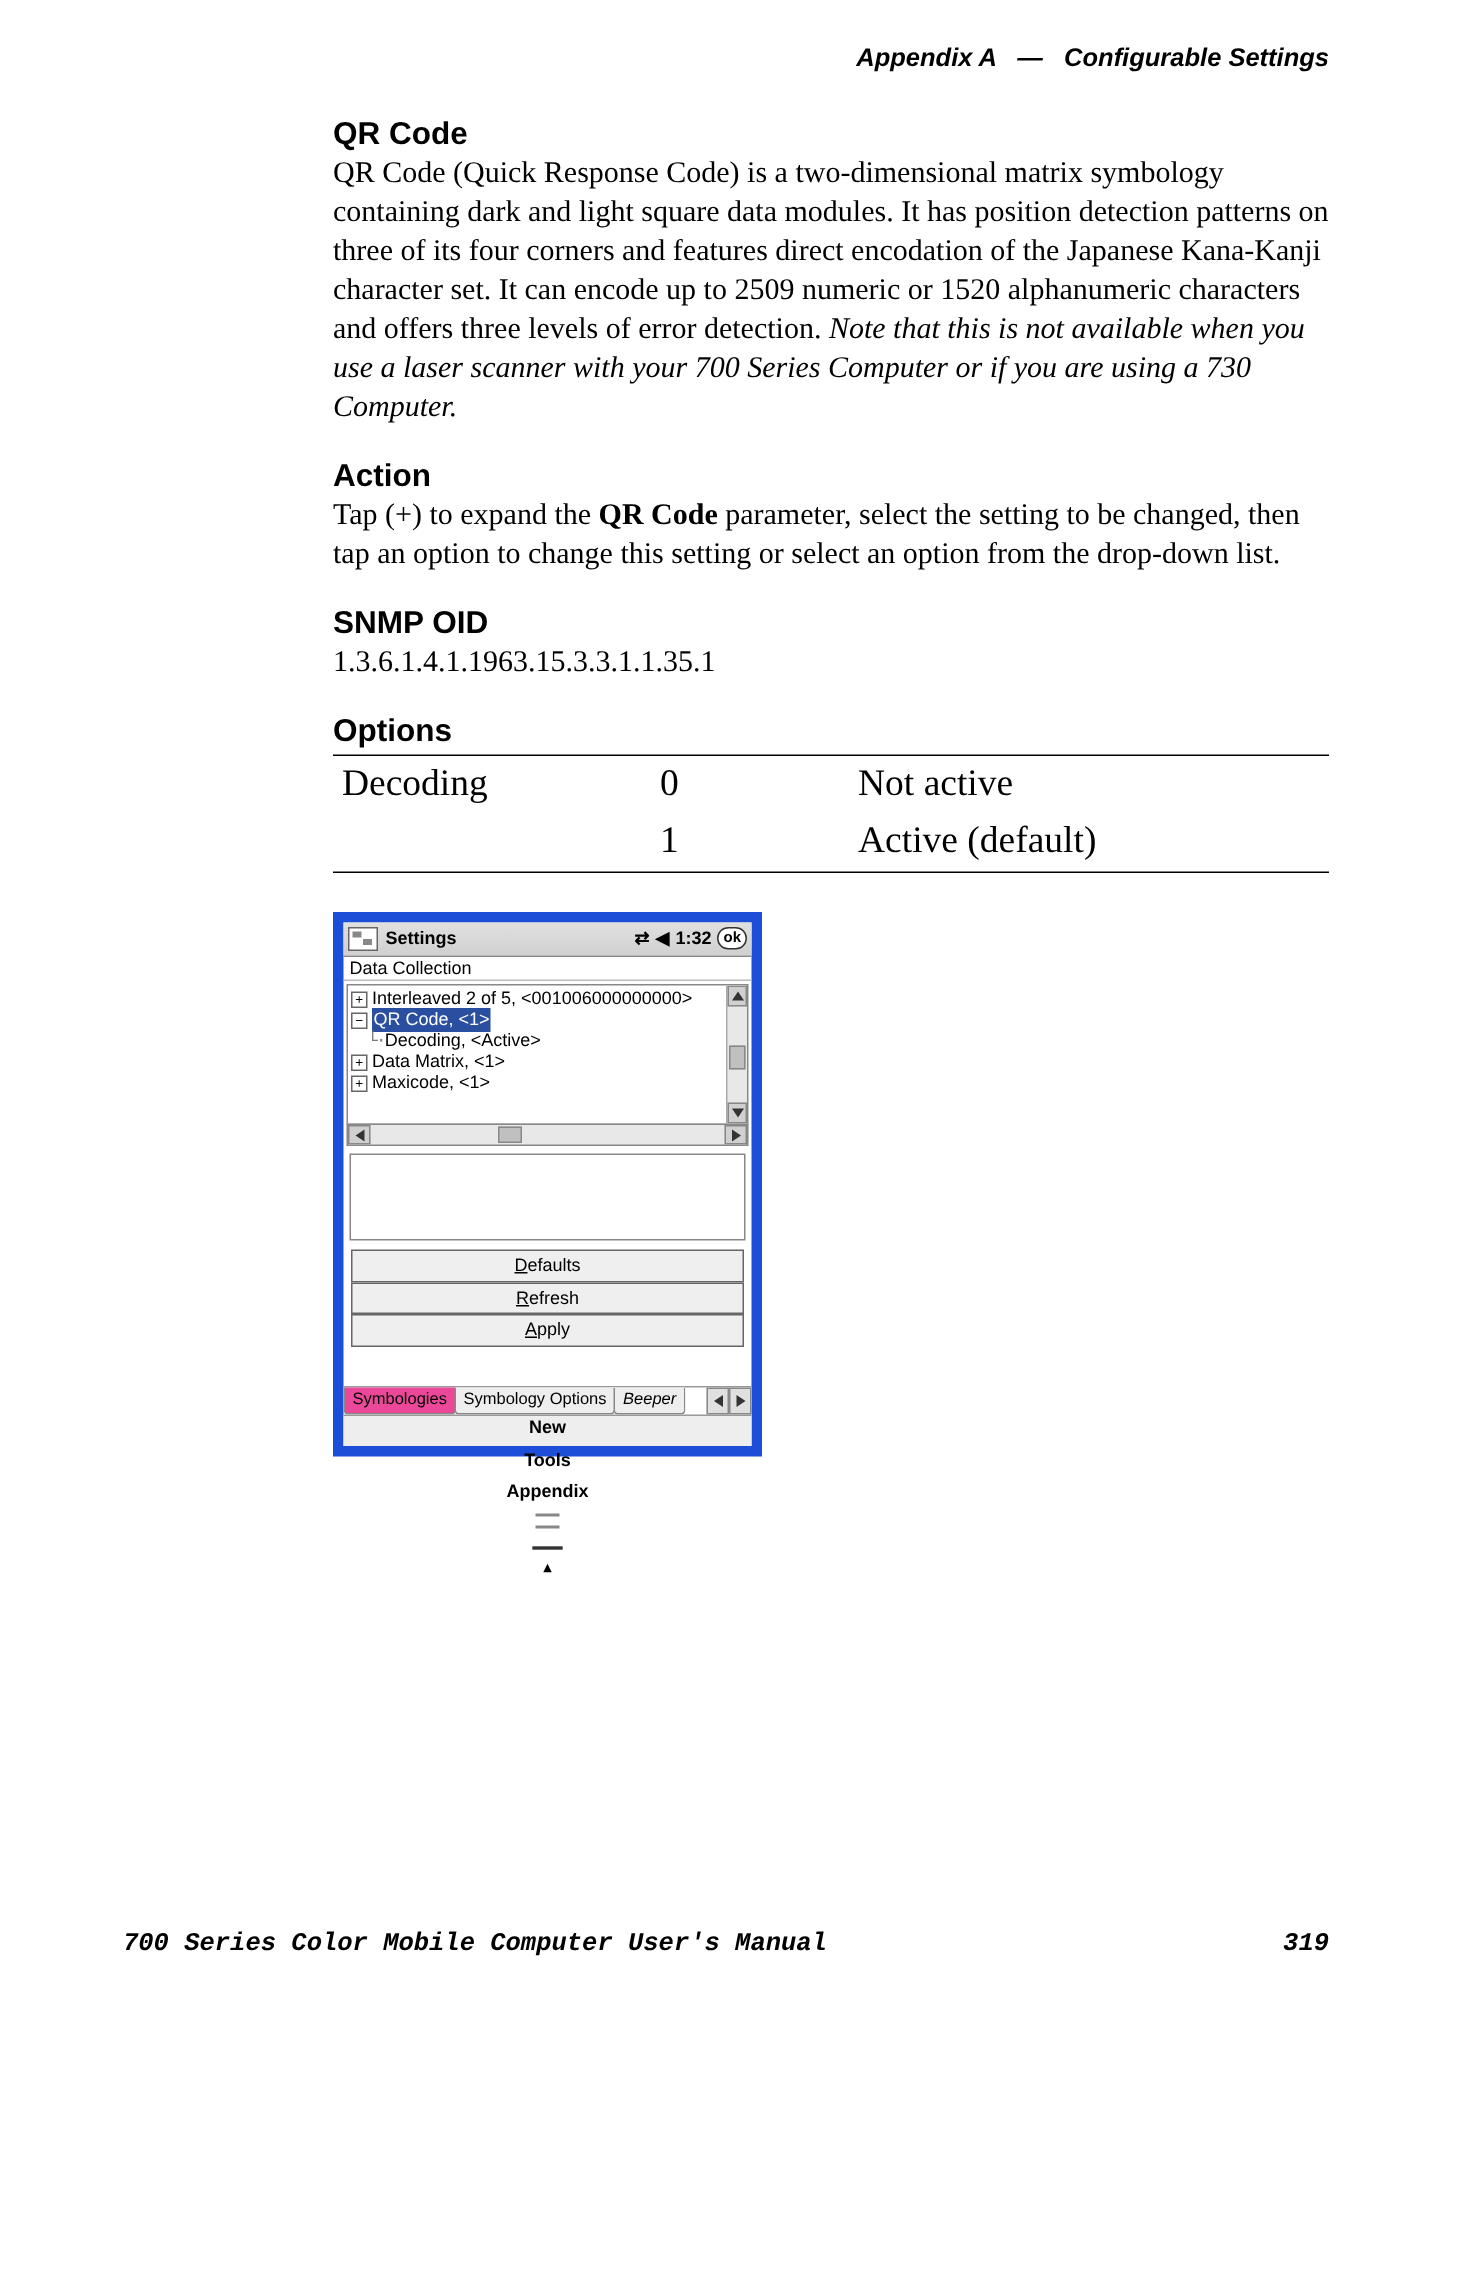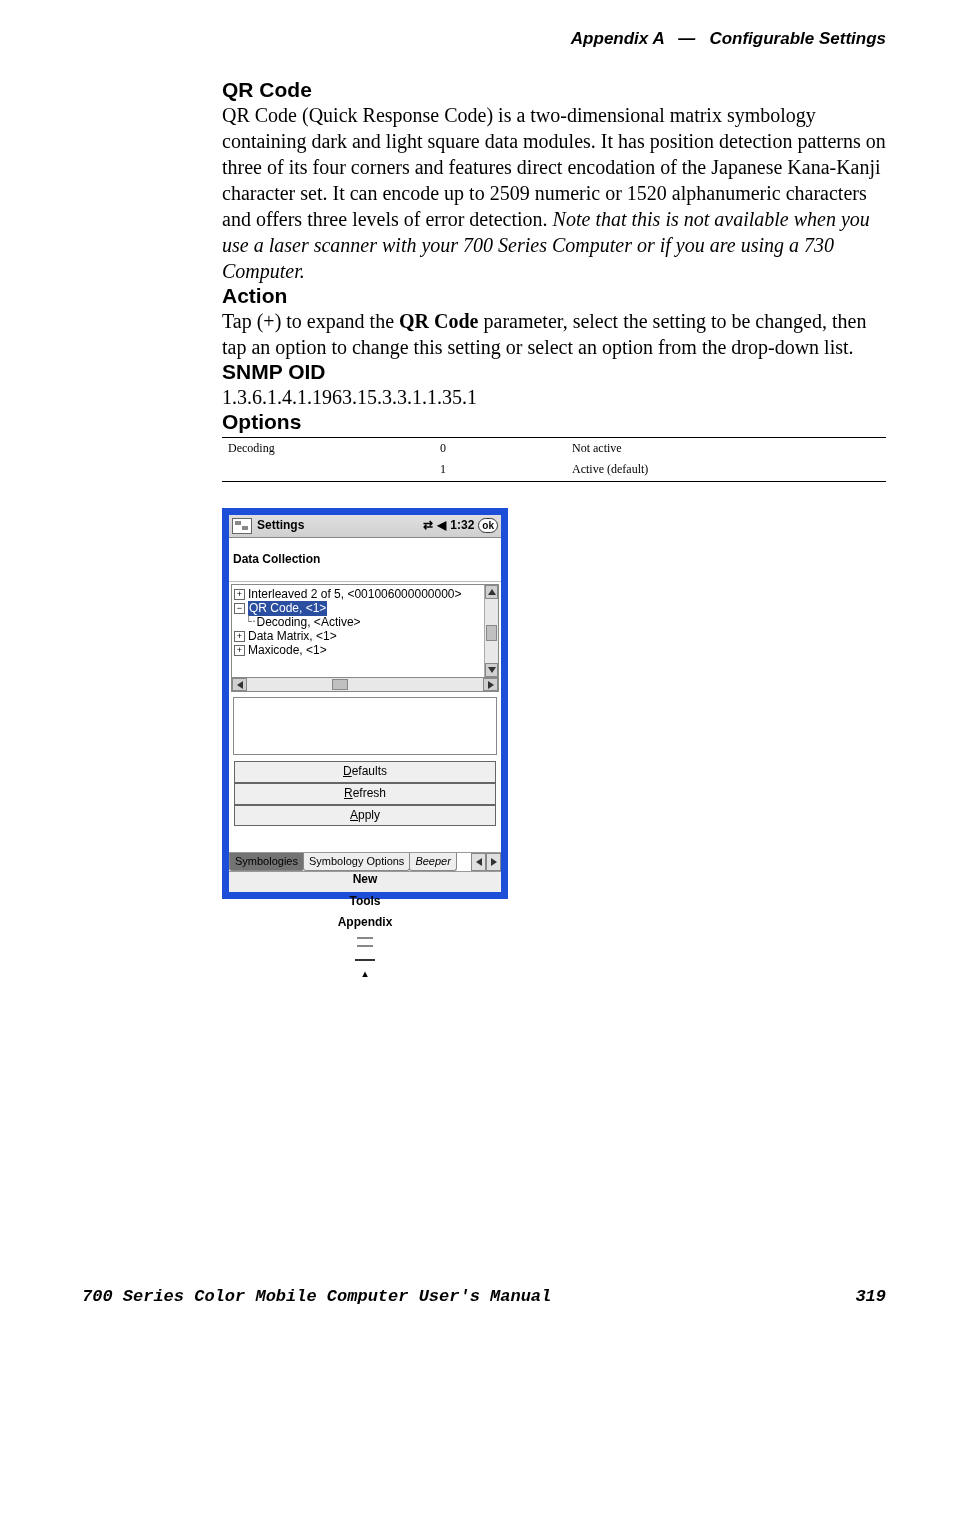--- a/index.html
+++ b/index.html
@@ -38,32 +38,32 @@
   }
   .h-sans {
     font-family: Arial, Helvetica, sans-serif;
     font-weight: bold;
     font-size: 21px;
     margin: 0;
     padding: 0;
     line-height: 1.15;
   }
   .h-sans.first { margin-top: 0; }
-  .h-sans.gap { }
+  .h-sans.gap { margin-top: 22px; }
   .body-p {
     margin: 0 0 0 0;
     font-size: 20px;
   }
   .body-p .ital { font-style: italic; }
   .body-p .bold { font-weight: bold; }
   table.options {
     border-collapse: collapse;
     width: 100%;
     margin-top: 2px;
-    font-size: 12px;
+    font-size: 25px;
   }
   table.options td {
     padding: 3px 6px;
     vertical-align: top;
   }
   table.options tr.first td { border-top: 1px solid #000; }
   table.options tr.last td  { border-bottom: 1px solid #000; }
   .col-name { width: 200px; }
   .col-code { width: 120px; }
   .col-desc {  }
@@ -100,22 +100,22 @@
   .shot-title .flag::after  { top:7px; left:9px; width:6px; height:4px; }
   .shot-title .spacer { flex:1; }
   .shot-title .sys {
     display:flex; align-items:center; gap:4px; font-weight:bold;
   }
   .shot-title .ok {
     border:1px solid #333; border-radius:8px;
     font-size:10px; padding:0 3px; background:#fff; font-weight:bold;
   }
   .shot-sub {
-    padding: 14px 4px;
-    font-weight: bold;
+    padding: 0 4px;
+    font-weight: normal;
     border-bottom: 1px solid #bbb;
   }
   .tree-wrap { padding: 2px; }
   .tree-box {
     border:1px solid #888;
     background:#fff;
     height: 92px;
     position: relative;
     overflow: hidden;
   }
@@ -184,21 +184,21 @@
     height: 18px;
     position: relative;
   }
   .tab {
     padding:1px 5px;
     border:1px solid #888; border-top:none;
     background:#eee; font-size:11px;
     border-radius: 0 0 3px 3px;
     margin-right:-1px;
   }
-  .tab.active { background:#737373; font-weight:normal;text-align:right; }
+  .tab.active { background:#ec4899; font-weight:normal;text-align:right; }
   .tab.partial { overflow:hidden; text-overflow:clip;font-style:italic; }
   .tabs .tabscroll {
     position:absolute; right:0; top:0; bottom:0; display:flex;
   }
   .tabs .tabscroll .sbtn {
     width:13px; border:1px solid #888; background:#e0e0e0;
     display:flex; align-items:center; justify-content:center;
   }
   .taskbar {
     display:flex; align-items:center; height:20px;

